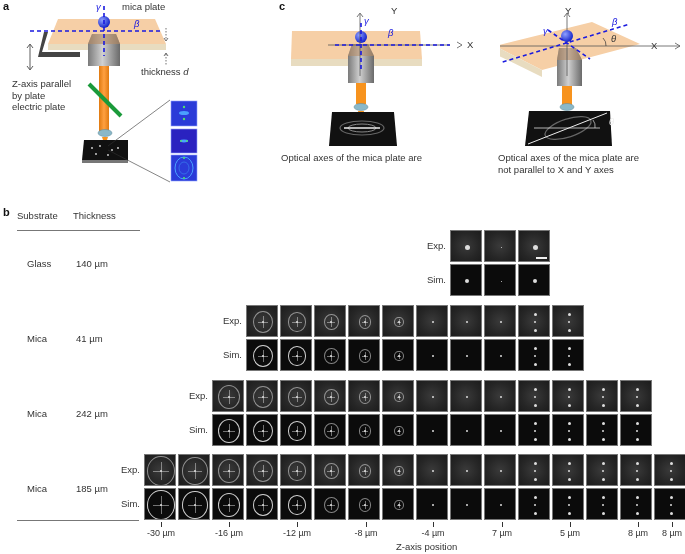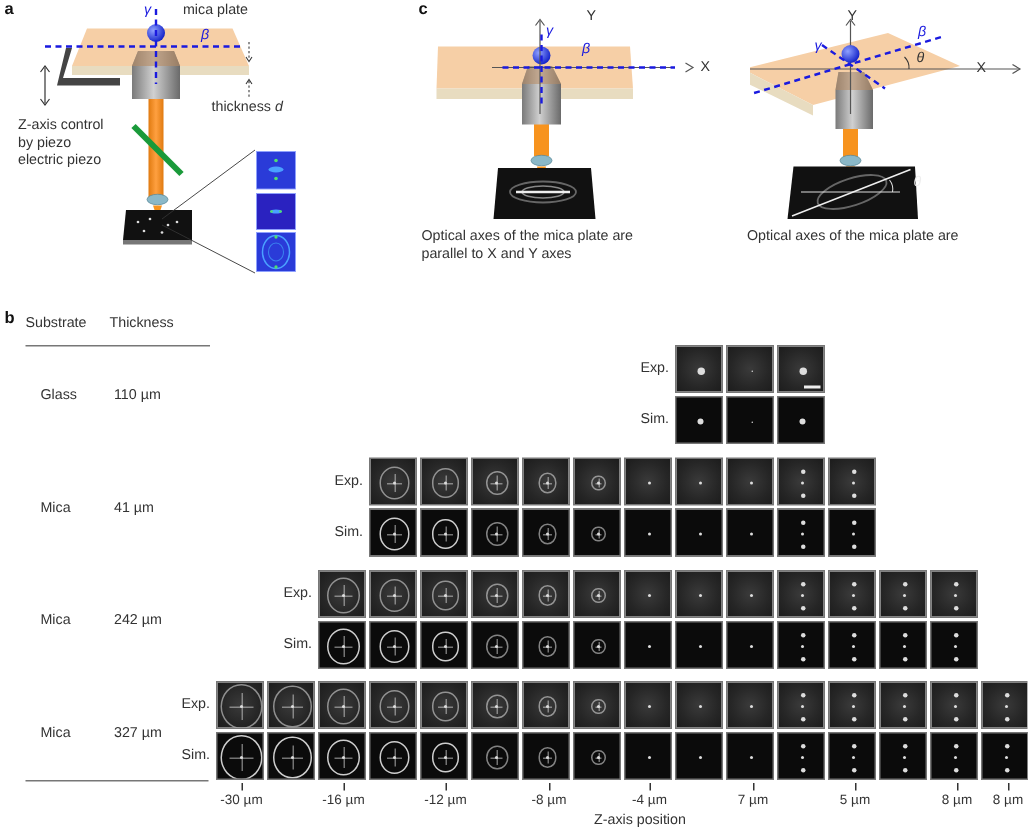--- a/index.html
+++ b/index.html
@@ -102,23 +102,23 @@
 </svg>
 
 <div class="abs txt" style="left:96px;top:1px;color:#1a1adf;font-style:italic;">γ</div>
 <div class="abs txt" style="left:122px;top:1px;">mica plate</div>
 <div class="abs txt" style="left:134px;top:18px;color:#1a1adf;font-style:italic;">β</div>
 <div class="abs txt" style="left:141px;top:66px;">
   <span>thickness</span>
   <span style="font-style:italic">d</span>
 </div>
 <div class="abs txt" style="left:12px;top:78px;line-height:11.5px;">
-  <div>Z-axis control</div>
-  <div>by piezo</div>
-  <div>electric piezo</div>
+  <div>Z-axis parallel</div>
+  <div>by plate</div>
+  <div>electric plate</div>
 </div>
 
 <div class="abs panel-label" style="left:279px;top:0px;">c</div>
 
 <svg class="abs" style="left:280;top:0;left:280px;" width="170" height="150">
   <defs>
     <linearGradient id="objG2" x1="0" x2="1">
       <stop offset="0" stop-color="#7a7a7a"></stop>
         <stop offset="0.45" stop-color="#d0d0d0"></stop>
         <stop offset="1" stop-color="#6a6a6a"></stop>
@@ -194,21 +194,20 @@
 <svg class="abs" style="left:280px;top:0px;" width="200" height="150">
   <path d="M177 42 L182 45 L177 48" fill="none" stroke="#555" stroke-width="0.8"></path>
 </svg>
 
 <div class="abs txt" style="left:391px;top:5px;">Y</div>
 <div class="abs txt" style="left:467px;top:39px;">X</div>
 <div class="abs txt" style="left:364px;top:15px;color:#1a1adf;font-style:italic;">γ</div>
 <div class="abs txt" style="left:388px;top:27px;color:#1a1adf;font-style:italic;">β</div>
 <div class="abs txt" style="left:281px;top:152px;line-height:12px;">
   <div>Optical axes of the mica plate are</div>
-  <div>parallel to X and Y axes</div>
 </div>
 
 <svg class="abs" style="left:500px;top:0px;" width="185" height="150">
   <defs>
     <linearGradient id="objG3" x1="0" x2="1">
       <stop offset="0" stop-color="#7a7a7a"></stop>
         <stop offset="0.45" stop-color="#d0d0d0"></stop>
         <stop offset="1" stop-color="#6a6a6a"></stop>
     </linearGradient>
     <radialGradient id="ballG3" cx="0.35" cy="0.35" r="0.7">
@@ -246,31 +245,32 @@
   <path d="M95 128 A10 10 0 0 0 93 120" fill="none" stroke="#ddd" stroke-width="0.7"></path>
 </svg>
 <div class="abs txt" style="left:565px;top:5px;">Y</div>
 <div class="abs txt" style="left:651px;top:40px;">X</div>
 <div class="abs txt" style="left:543px;top:25px;color:#1a1adf;font-style:italic;">γ</div>
 <div class="abs txt" style="left:612px;top:16px;color:#1a1adf;font-style:italic;">β</div>
 <div class="abs txt" style="left:611px;top:33px;font-style:italic;">θ</div>
 <div class="abs txt" style="left:609px;top:116px;font-style:italic;color:#eee;">θ</div>
 <div class="abs txt" style="left:498px;top:152px;line-height:12px;">
   <div>Optical axes of the mica plate are</div>
+  <div>not parallel to X and Y axes</div>
 </div>
 
 <div class="abs panel-label" style="left:3px;top:206px;">b</div>
 <div class="abs txt" style="left:17px;top:210px;">Substrate</div>
 <div class="abs txt" style="left:73px;top:210px;">Thickness</div>
 <div class="hr" style="left:17px;top:230px;width:123px;"></div>
 <div class="hr" style="left:17px;top:520px;width:122px;"></div>
 
 <div id="rows">
     <div class="abs txt" style="left: 27px; top: 258px;">Glass</div>
-    <div class="abs txt" style="left: 76px; top: 258px;">110 µm</div>
+    <div class="abs txt" style="left: 76px; top: 258px;">140 µm</div>
     <div class="abs rowlabel" style="left: 416px; top: 240px;">Exp.</div>
     <div class="tile exp" style="left: 450px; top: 230px;">
       <div class="dot" style="width: 5px; height: 5px; left: 13.5px; top: 13.5px;"></div>
     </div>
     <div class="tile exp" style="left: 484px; top: 230px;">
       <div class="dot" style="width: 1px; height: 1px; left: 15.5px; top: 15.5px;"></div>
     </div>
     <div class="tile exp" style="left: 518px; top: 230px;">
       <div class="dot" style="width: 5px; height: 5px; left: 13.5px; top: 13.5px;"></div>
       <div style="position: absolute; left: 17px; top: 26px; width: 11px; height: 2px; background: rgb(238, 238, 238);"></div>
@@ -515,21 +515,21 @@
       <div class="dot" style="width: 2px; height: 2px; left: 15px; top: 15px;"></div>
       <div class="dot" style="width: 3px; height: 3px; left: 14.5px; top: 6.5px;"></div>
       <div class="dot" style="width: 3px; height: 3px; left: 14.5px; top: 22.5px;"></div>
     </div>
     <div class="tile sim" style="left: 620px; top: 414px;">
       <div class="dot" style="width: 2px; height: 2px; left: 15px; top: 15px;"></div>
       <div class="dot" style="width: 3px; height: 3px; left: 14.5px; top: 6.5px;"></div>
       <div class="dot" style="width: 3px; height: 3px; left: 14.5px; top: 22.5px;"></div>
     </div>
     <div class="abs txt" style="left: 27px; top: 483px;">Mica</div>
-    <div class="abs txt" style="left: 76px; top: 483px;">327 µm</div>
+    <div class="abs txt" style="left: 76px; top: 483px;">185 µm</div>
     <div class="abs rowlabel" style="left: 110px; top: 464px;">Exp.</div>
     <div class="tile exp" style="left: 144px; top: 454px;">
       <div class="ring" style="width: 26px; height: 28.6px; left: 2px; top: 0.7px;"></div>
       <div class="cross-h" style="left: 8.2px; top: 15.5px; height: 1px; width: 15.6px;"></div>
       <div class="cross-v" style="top: 6.9px; left: 15.5px; width: 1px; height: 18.2px;"></div>
       <div class="dot" style="width: 2px; height: 2px; left: 15px; top: 15px;"></div>
     </div>
     <div class="tile exp" style="left: 178px; top: 454px;">
       <div class="ring" style="width: 23.4px; height: 25.74px; left: 3.3px; top: 2.13px;"></div>
       <div class="cross-h" style="left: 8.98px; top: 15.5px; height: 1px; width: 14.04px;"></div>

